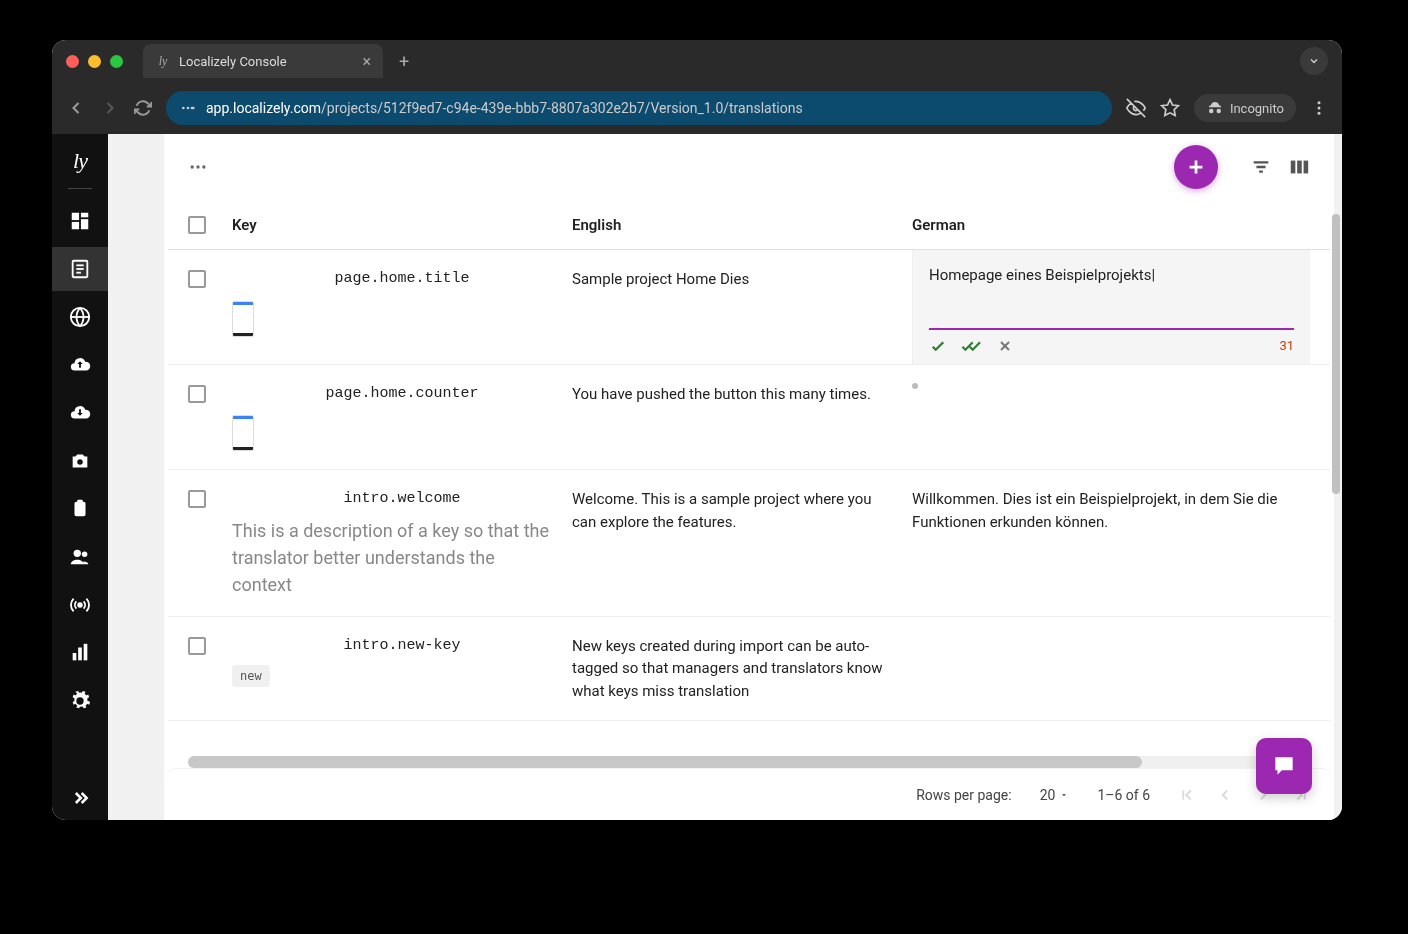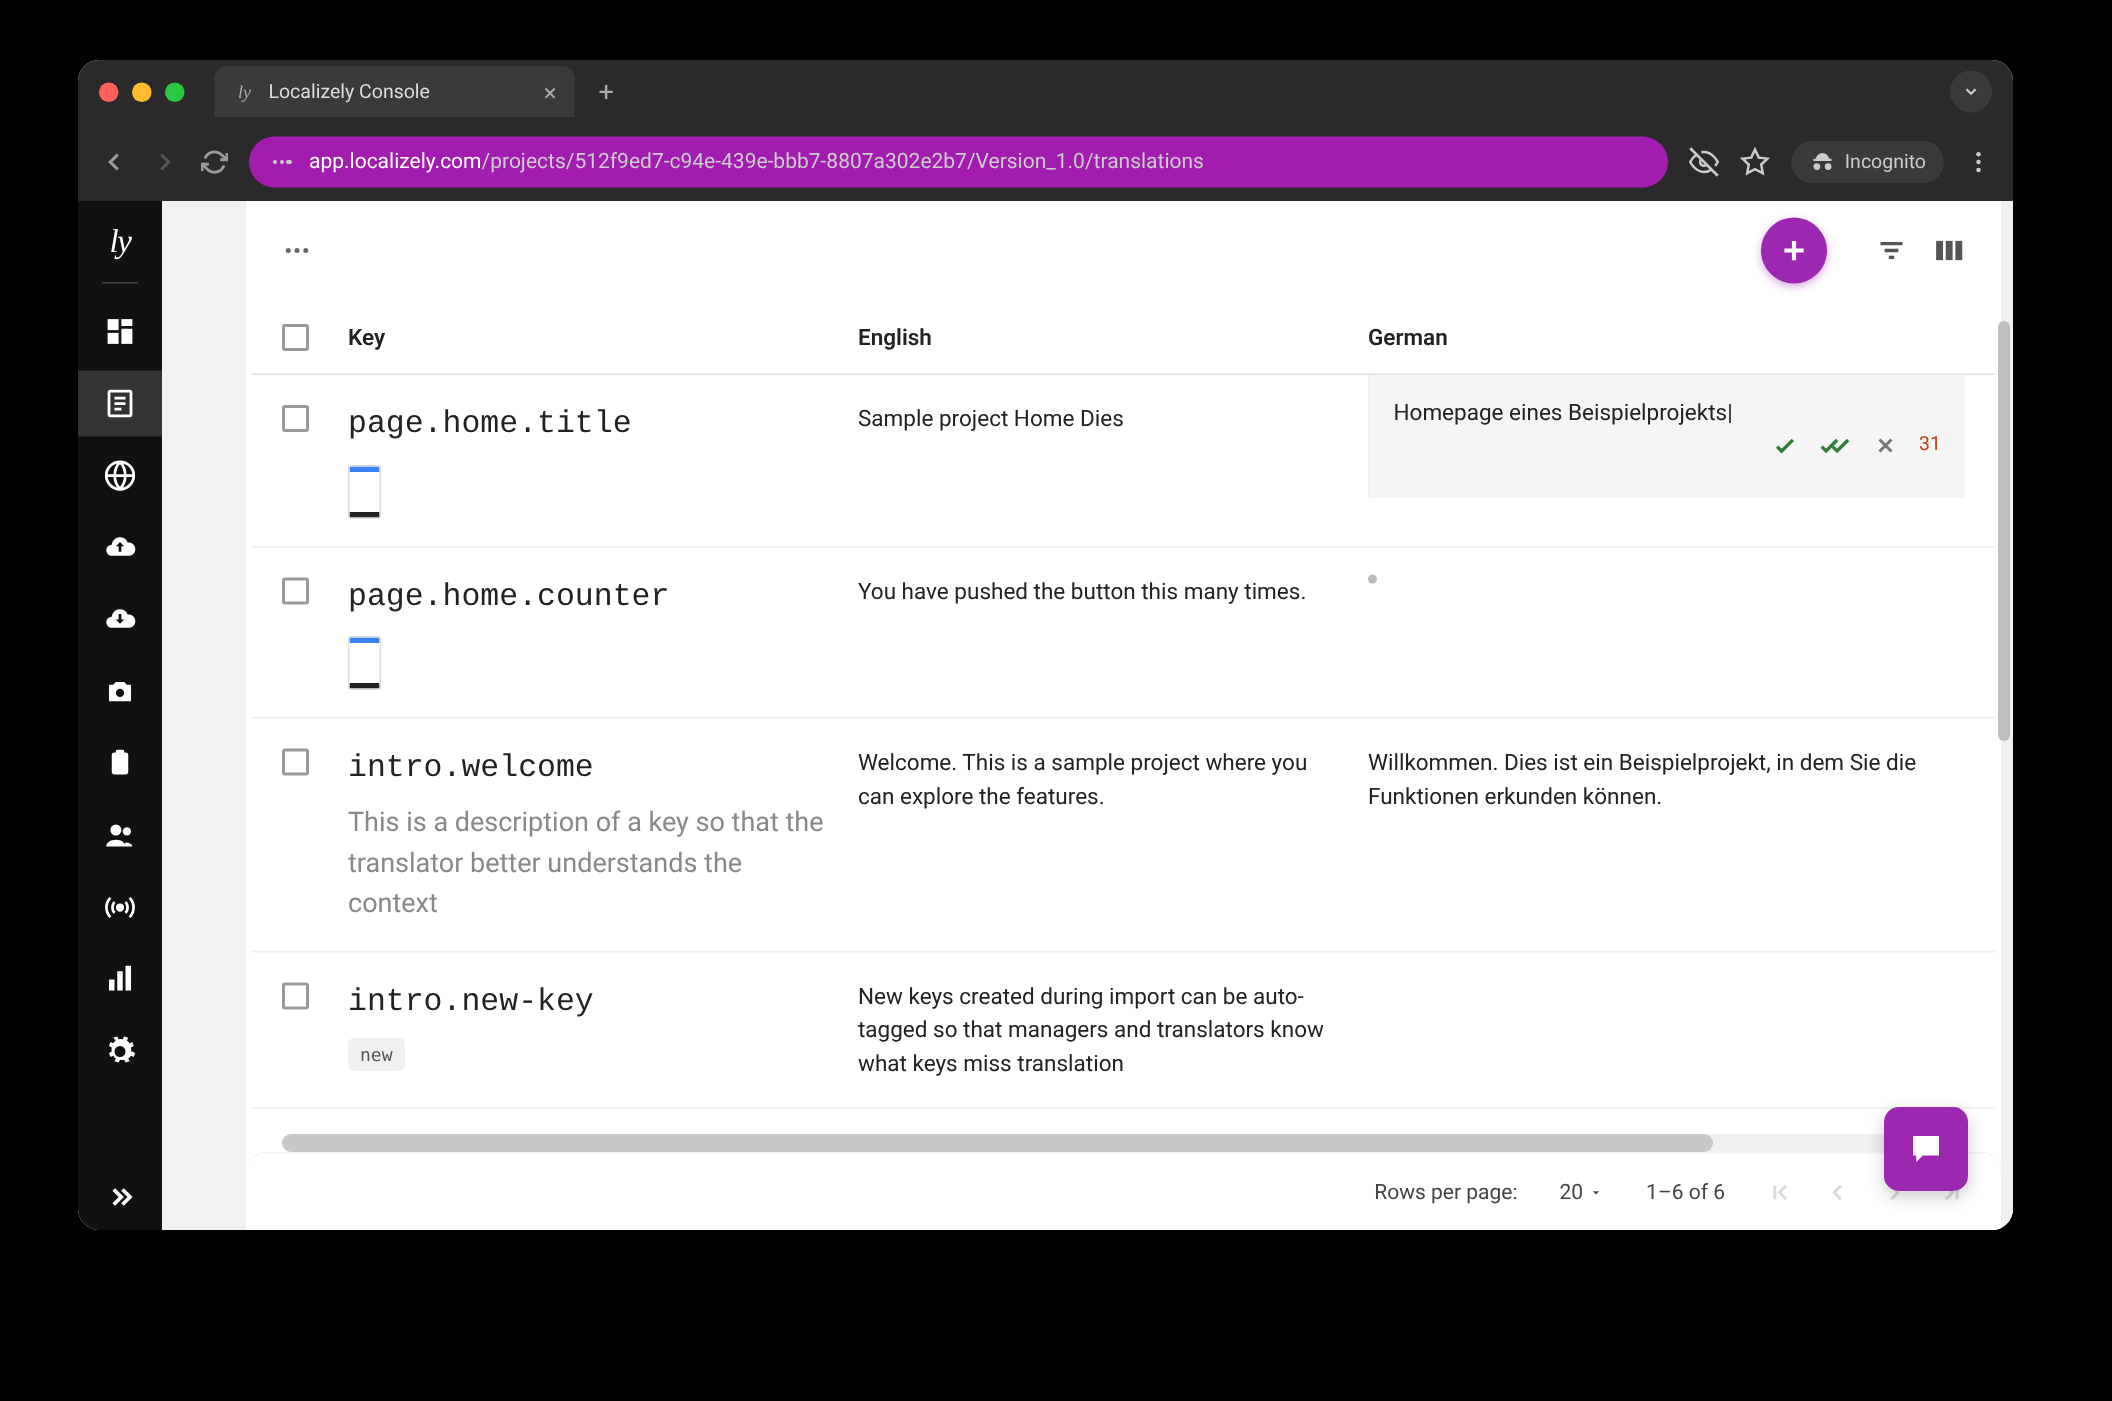--- a/index.html
+++ b/index.html
@@ -17,21 +17,21 @@
 .tl-green { background: #28c840; }
 .tab { background: #3a3a3a; height: 34px; border-radius: 8px 8px 0 0; display: flex; align-items: center; padding: 0 12px; gap: 8px; min-width: 240px; color: #ddd; font-size: 13px; }
 .tab-favicon { width: 16px; height: 16px; font-family: Georgia, serif; font-style: italic; font-size: 12px; color: #aaa; display:flex; align-items:center; justify-content:center;}
 .tab-close { margin-left: auto; color: #aaa; font-size: 16px; cursor: pointer; }
 .new-tab { color: #aaa; font-size: 18px; cursor: pointer; padding: 0 6px; }
 .tab-overflow { margin-left: auto; width: 28px; height: 28px; border-radius: 50%; background: #3a3a3a; color: #ccc; display: flex; align-items: center; justify-content: center; cursor: pointer; }
 
 .addr-bar { height: 52px; display: flex; align-items: center; padding: 0 14px; gap: 14px; }
 .nav-btn { color: #9a9a9a; cursor: pointer; display:flex; align-items:center; }
 .nav-btn.disabled { opacity: 0.4; }
-.url-box { flex: 1; background: #a21caf; border-radius: 20px; height: 34px; display: flex; align-items: center; padding: 0 14px; gap: 10px; color: #ccc; font-size: 14px; }
+.url-box { flex: 1; background: #0c4a6e; border-radius: 20px; height: 34px; display: flex; align-items: center; padding: 0 14px; gap: 10px; color: #ccc; font-size: 14px; }
 .url-text { color: #ccc; }
 .url-text .domain { color: #fff; }
 .addr-right { display: flex; align-items: center; gap: 14px; color: #ccc; }
 .incognito-badge { display: flex; align-items: center; gap: 6px; background: #3a3a3a; border-radius: 16px; padding: 5px 12px; font-size: 13px; }
 
 
 .app { display: flex; height: calc(100% - 94px); }
 .sidebar { width: 56px; background: #111; display: flex; flex-direction: column; align-items: center; padding-top: 14px; gap: 4px; }
 .logo { font-family: Georgia, serif; font-style: italic; font-size: 22px; color: #fff; margin-bottom: 8px; letter-spacing: -1px;}
 .side-divider { width: 24px; height: 1px; background: #444; margin: 2px 0 6px; }
@@ -52,26 +52,26 @@
 .table-wrap { flex: 1; overflow: auto; padding: 0 4px; }
 .thead { display: flex; align-items: center; height: 50px; border-bottom: 1px solid #e0e0e0; padding: 0 20px; font-weight: 600; font-size: 15px; color: #222; }
 .col-check { width: 44px; display:flex; align-items:center; }
 .col-key { width: 340px; }
 .col-en { width: 340px; padding-right: 20px; }
 .col-de { flex: 1; padding-right: 20px; }
 .checkbox { width: 18px; height: 18px; border: 2px solid #999; border-radius: 2px; cursor: pointer; }
 
 .row { display: flex; padding: 18px 20px; border-bottom: 1px solid #eee; font-size: 15px; color: #222; line-height: 1.5; }
 .row .col-check { align-items: flex-start; padding-top: 2px; }
-.key-name { font-family: "SFMono-Regular", Consolas, "Courier New", monospace; font-size: 21px; }
+.key-name { font-family: "SFMono-Regular", Consolas, "Courier New", monospace; font-size: 15px; text-align: center; }
 .key-desc { color: #888; font-size: 18px; margin-top: 6px; padding-right: 20px; }
 .key-thumb { width: 22px; height: 36px; margin-top: 10px; border: 1px solid #ddd; border-radius: 2px; background: linear-gradient(#3b82f6 0 10%, #fff 10% 90%, #222 90% 100%); }
 .tag { display:inline-block; background:#f0f0f0; border-radius:4px; padding:2px 8px; font-size:12px; color:#555; margin-top:8px; font-family: monospace;}
 
-.edit-cell { background: #f5f5f5; margin: -18px -20px -18px 0; padding: 14px 16px 8px; display: flex; flex-direction: row; border-left: 1px solid #eee;}
+.edit-cell { background: #f5f5f5; margin: -18px -20px -18px 0; padding: 14px 16px 8px; display: flex; flex-direction: column; border-left: 1px solid #eee;}
 .edit-text { flex:1; min-height: 60px; }
 .edit-cursor::after { content:"|"; animation: blink 1s infinite; }
 @keyframes blink { 50% { opacity: 0; } }
 .edit-underline { height: 2px; background: #9c27b0; margin-top: 4px; }
 .edit-footer { display: flex; align-items: center; padding-top: 6px; gap: 14px;}
 .edit-footer .count { margin-left: auto; font-size: 13px; color: #c2410c; }
 .action-icon { cursor: pointer; }
 .empty-dot { width: 6px; height: 6px; border-radius: 50%; background: #bbb; }
 
 .pagination { height: 52px; display: flex; align-items: center; justify-content: flex-end; padding: 0 24px; gap: 28px; font-size: 14px; color: #444; border-top: 1px solid rgba(0,0,0,0.05); background:#fff;border-radius:13px;}

